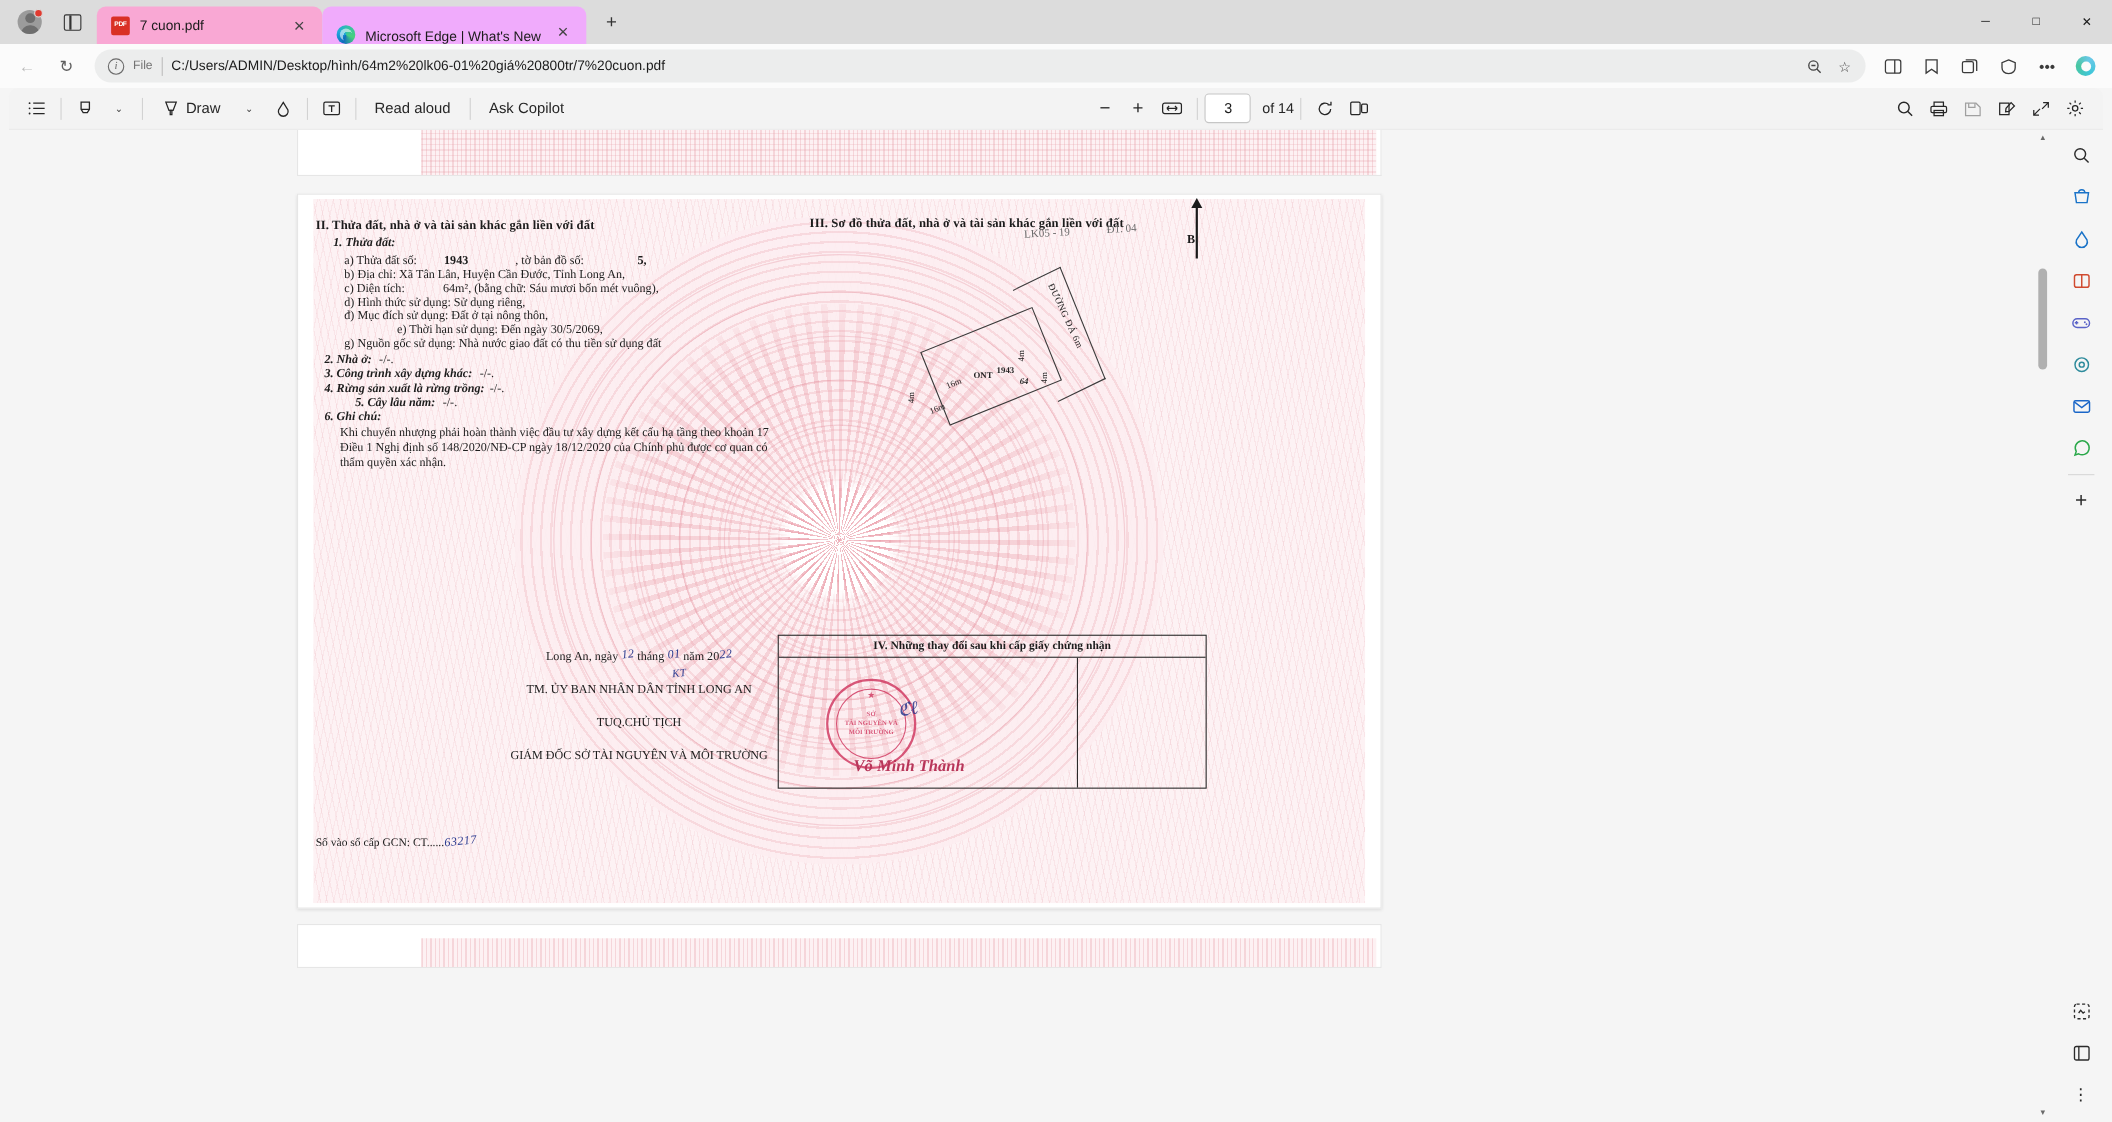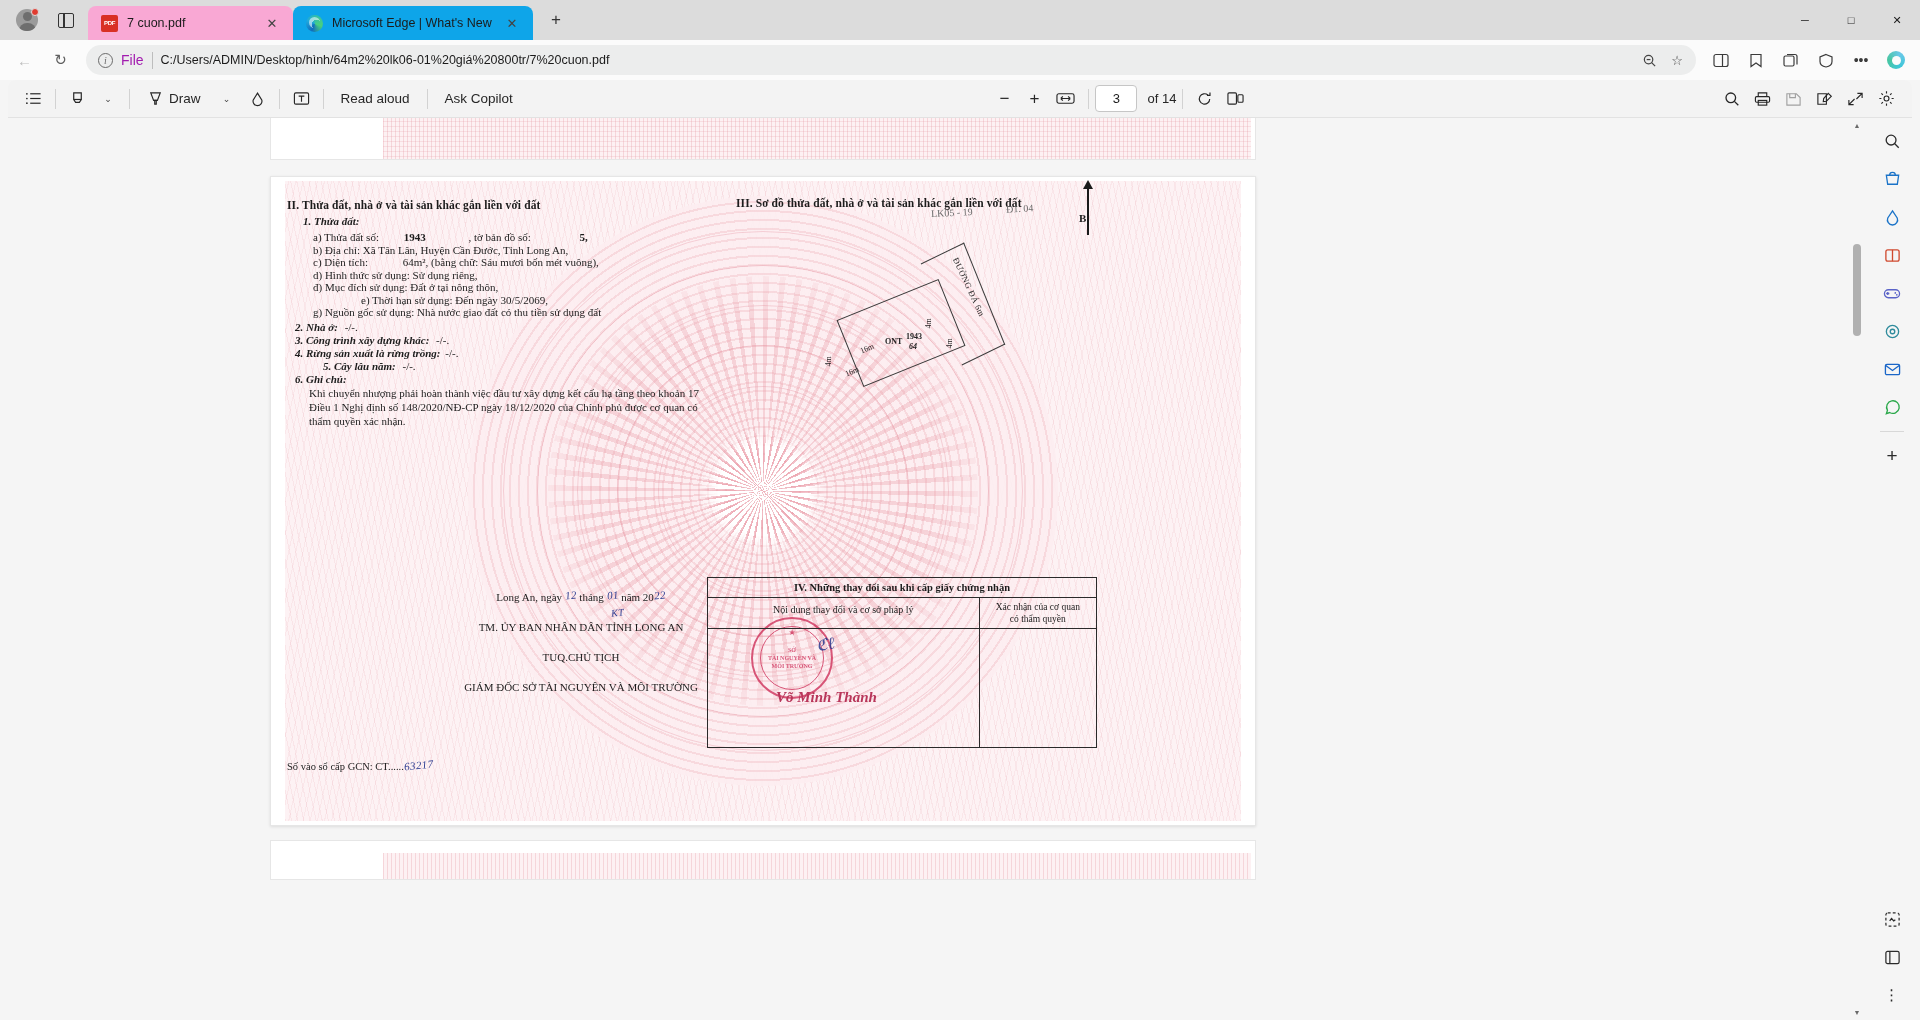--- a/index.html
+++ b/index.html
@@ -49,21 +49,21 @@
     width: 1.6px; background: #333;
   }
   .tabs { display: flex; align-items: flex-end; height: 100%; }
   .tab {
     display: flex; align-items: center; gap: 9px;
     height: 34px; padding: 0 10px 0 13px;
     border-radius: 8px 8px 0 0; min-width: 205px;
     font-size: 12.5px; color: #1b1b1b; position: relative;
   }
   .tab.active { background: #f9a8d4; }
-  .tab.inactive { background: #0ea5e9; }
+  .tab.inactive { background: #f0abfc; align-items: flex-end; }
   .tab-label { flex: 1; white-space: nowrap; overflow: hidden; text-overflow: ellipsis; }
   .tab-close {
     width: 22px; height: 22px; display: flex; align-items: center;
     justify-content: center; font-size: 13px; color: #444; border-radius: 4px;
   }
   .pdf-favicon {
     width: 17px; height: 17px; background: #d93025; border-radius: 2px;
     display: flex; align-items: center; justify-content: center;
     color: #fff; font-size: 6px; font-weight: bold; letter-spacing: -0.3px;
     font-family: "Liberation Sans", sans-serif; flex-shrink: 0;
@@ -104,21 +104,21 @@
     flex: 1; height: 30px; background: #eceded; border-radius: 15px;
     display: flex; align-items: center; padding: 0 6px 0 12px;
     margin: 0 6px; gap: 8px; min-width: 0;
   }
   .info-icon {
     width: 15px; height: 15px; border: 1.3px solid #6b6b6b; border-radius: 50%;
     display: flex; align-items: center; justify-content: center;
     font-size: 10px; color: #6b6b6b; font-family: "Liberation Serif", serif;
     font-style: italic; flex-shrink: 0;
   }
-  .file-label { font-size: 14px; color: #a21caf; flex-shrink: 0; }
+  .file-label { font-size: 11px; color: #737373; flex-shrink: 0; }
   .omni-sep { width: 1px; height: 17px; background: #bdbdbd; flex-shrink: 0; }
   .omni-url {
     font-size: 12.5px; color: #1b1b1b; white-space: nowrap;
     overflow: hidden; text-overflow: ellipsis; flex: 1;
   }
   .omni-actions { display: flex; align-items: center; gap: 2px; flex-shrink: 0; }
   .omni-icon {
     width: 26px; height: 26px; display: flex; align-items: center;
     justify-content: center; color: #444; font-size: 13px; border-radius: 4px;
   }
@@ -626,21 +626,21 @@
         <div class="hand-pencil" style="left:660px;top:30px;">LK05 - 19</div>
         <div class="hand-pencil" style="left:735px;top:26px;">Đ1. 04</div>
 
         <div class="diagram">
           <div class="north-arrow"></div>
           <div class="north-label">B</div>
 
           <div class="plot"></div>
 
           <div class="plot-label" style="left:95px;top:155px;font-weight:bold;">1943</div>
-          <div class="plot-label" style="left:98px;top:165px;font-weight:bold;font-style:italic;">64</div>
+          <div class="plot-label" style="left:116px;top:165px;font-weight:bold;font-style:italic;">64</div>
           <div class="plot-label" style="left:74px;top:160px;font-weight:bold;">ONT</div>
           <div class="plot-label" style="left:49px;top:167px;transform:rotate(-22deg)">16m</div>
           <div class="plot-label" style="left:34px;top:190px;transform:rotate(-22deg)">16m</div>
           <div class="plot-label" style="left:12px;top:180px;transform:rotate(-90deg)">4m</div>
           <div class="plot-label" style="left:112px;top:142px;transform:rotate(-90deg)">4m</div>
           <div class="plot-label" style="left:133px;top:162px;transform:rotate(-90deg)">4m</div>
 
           <div class="road"></div>
           <div class="plot-label" style="left:126px;top:105px;transform:rotate(65deg);font-size:8.5px;letter-spacing:.5px;">ĐƯỜNG ĐÁ 6m</div>
         </div>
@@ -664,27 +664,20 @@
           <div class="seal-star">★</div>
           <div class="seal-text">SỞ</div>
           <div class="seal-text">TÀI NGUYÊN VÀ</div>
           <div class="seal-text">MÔI TRƯỜNG</div>
         </div>
         <div class="signature-scrawl" style="left:545px;top:455px;">ℭℓ</div>
         <div class="name-hand" style="left:505px;top:512px;">Võ Minh Thành</div>
 
         <div class="table4">
           <div class="t4-title">IV. Những thay đổi sau khi cấp giấy chứng nhận</div>
-          <div class="t4-head">
-            <div class="t4-c1">Nội dung thay đổi và cơ sở pháp lý</div>
-            <div class="t4-c2">
-              <div>Xác nhận của cơ quan</div>
-              <div>có thẩm quyền</div>
-            </div>
-          </div>
           <div class="t4-body">
             <div class="t4-b1"></div>
             <div class="t4-b2"></div>
           </div>
         </div>
 
         <div class="gcn">
           <span>Số vào sổ cấp GCN: CT......</span><span class="hand" style="position:relative;display:inline-block;top:-1px;font-size:11px;">63217</span>
         </div>
       </div>

